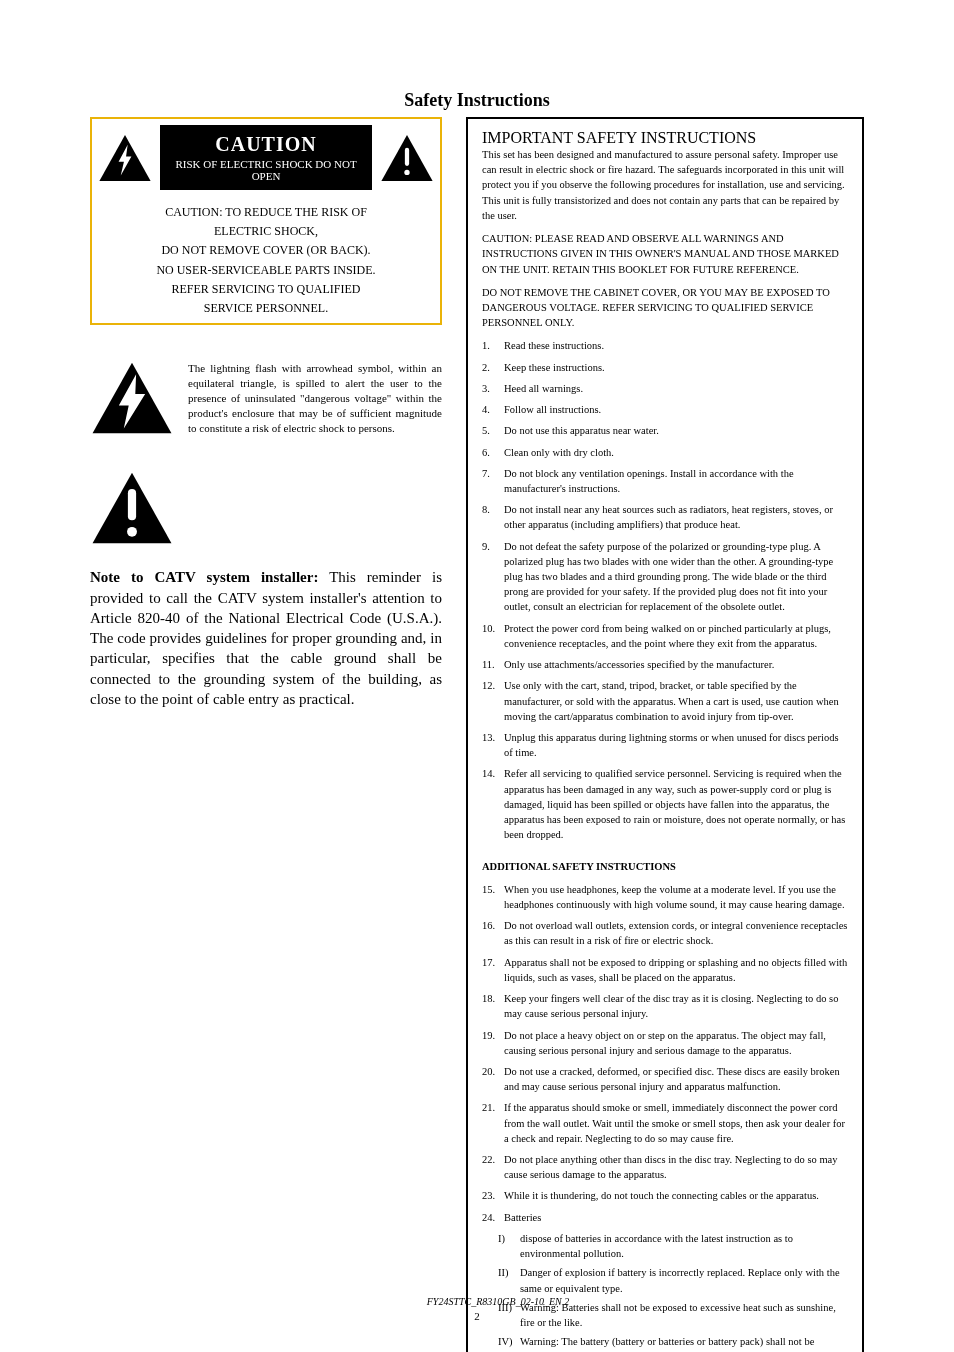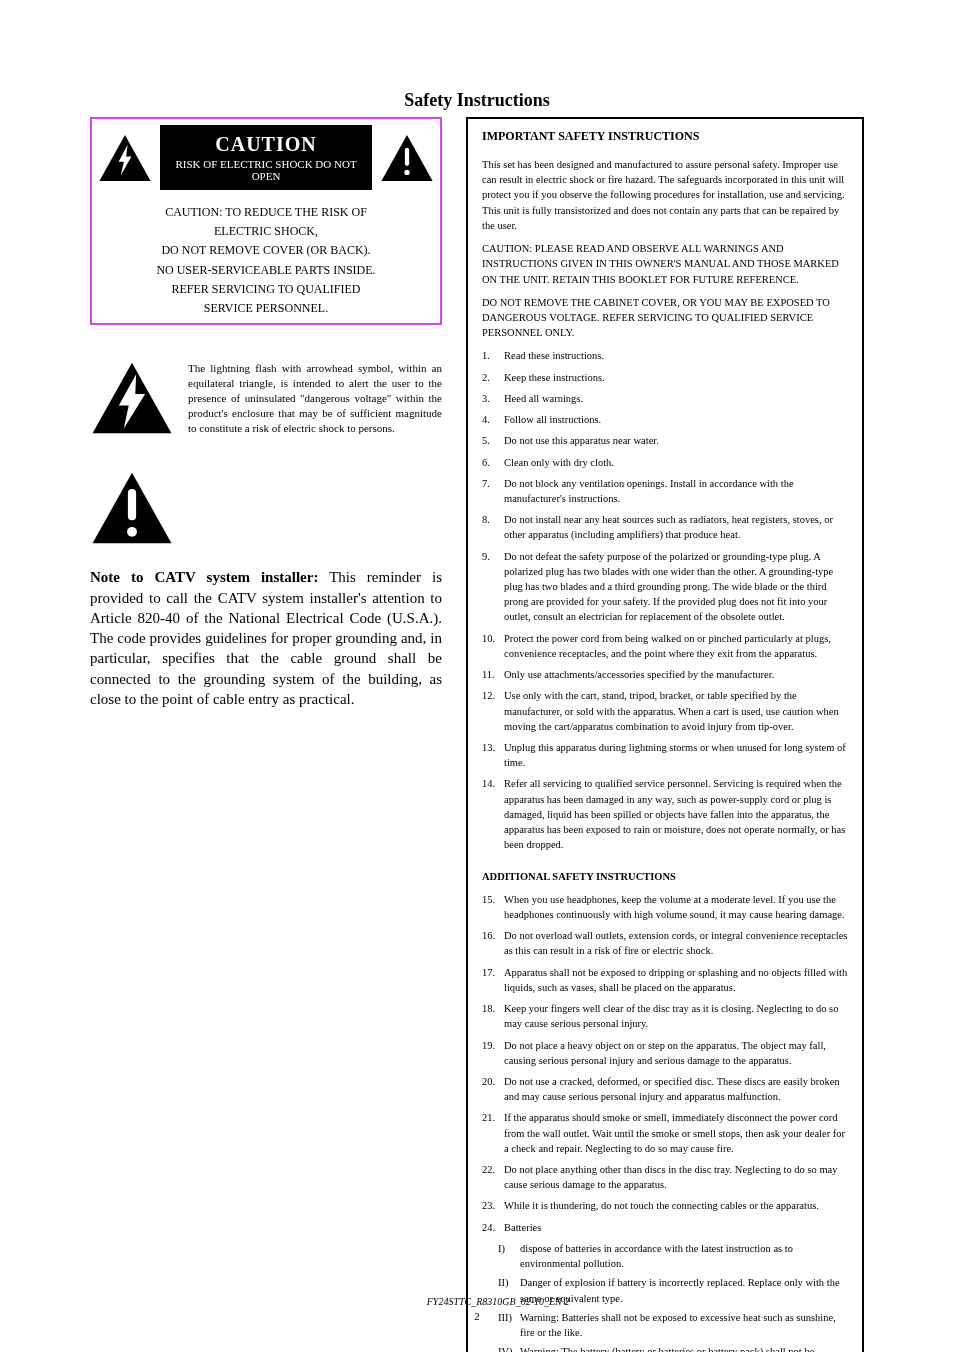--- a/index.html
+++ b/index.html
@@ -3,39 +3,39 @@
 <meta charset="utf-8">
 <style>
   * { margin:0; padding:0; box-sizing:border-box; }
   body { width:954px; height:1352px; background:#fff; font-family:"Times New Roman", Times, serif; color:#000; position:relative; }
   .page { padding:90px 90px 40px 90px; }
   .heading { font-weight:bold; font-size:18px; text-align:center; margin-bottom:6px; }
   .cols { display:flex; gap:24px; }
   .col-left { width:352px; }
   .col-right { flex:1; }
 
-  .caution-box { border:2px solid #d946ef; }
+  .caution-box { border:2px solid #eab308; }
   .caution-header { display:flex; align-items:center; padding:6px 6px 4px 6px; gap:8px; }
   .caution-label { flex:1; background:#000; color:#fff; text-align:center; padding:8px 4px; }
   .caution-label .c1 { font-weight:bold; font-size:20px; letter-spacing:1px; display:block; }
   .caution-label .c2 { font-size:11px; display:block; margin-top:2px; }
   .caution-body { text-align:center; font-size:12px; padding:10px 12px 4px; line-height:1.35; }
   .caution-body div { margin-bottom:3px; }
 
   .icon-tri { width:54px; height:48px; display:block; }
   .icon-tri-lg { width:84px; height:74px; display:block; }
 
   .leftblock { display:flex; gap:14px; margin-top:36px; }
   .lefttxt { flex:1; font-size:11px; line-height:1.35; text-align:justify; }
 
   .note { font-size:15px; line-height:1.35; margin-top:22px; text-align:justify; }
   .note .lbl { font-weight:bold; }
 
   .right-box { border:2px solid #000; padding:10px 14px 14px; }
-  .rb-title { font-weight:bold; font-size:12px; margin-bottom:13px; }
+  .rb-title { font-weight:normal; font-size:16px; margin-bottom:0; }
   .rb-text { font-size:10.5px; line-height:1.45; }
   .rb-text p { margin-bottom:8px; }
   .num { display:flex; gap:6px; margin-bottom:6px; }
   .num .n { min-width:16px; }
   .num .t { flex:1; }
   .sub { display:flex; gap:6px; margin-bottom:4px; margin-left:16px; }
   .sub .n { min-width:16px; }
   .sub .t { flex:1; }
 
   .footer-title { position:absolute; bottom:45px; left:0; width:100%; text-align:center; font-size:10px; font-style:italic;padding-left:42px; }
@@ -73,21 +73,21 @@
           <div>REFER SERVICING TO QUALIFIED</div>
           <div>SERVICE PERSONNEL.</div>
         </div>
       </div>
 
       <div class="leftblock">
         <svg class="icon-tri-lg" viewBox="0 0 100 90">
             <polygon points="50,2 98,88 2,88" fill="#000"></polygon>
             <polygon points="55,16 34,54 46,54 40,82 66,40 54,40" fill="#fff"></polygon>
           </svg>
-        <div class="lefttxt">The lightning flash with arrowhead symbol, within an equilateral triangle, is intended to alert the user to the presence of uninsulated "dangerous voltage" within the product's enclosure that may be of sufficient magnitude to constitute a risk of electric shock to persons.</div>
+        <div class="lefttxt">The lightning flash with arrowhead symbol, within an equilateral triangle, is spilled to alert the user to the presence of uninsulated "dangerous voltage" within the product's enclosure that may be of sufficient magnitude to constitute a risk of electric shock to persons.</div>
       </div>
 
       <div class="leftblock">
         <svg class="icon-tri-lg" viewBox="0 0 100 90">
             <polygon points="50,2 98,88 2,88" fill="#000"></polygon>
             <rect x="45" y="22" width="10" height="38" fill="#fff" rx="5"></rect>
             <circle cx="50" cy="74" r="6" fill="#fff"></circle>
           </svg>
       </div>
 
@@ -148,21 +148,21 @@
           <div class="num">
               <div class="n">11.</div>
               <div class="t">Only use attachments/accessories specified by the manufacturer.</div>
             </div>
           <div class="num">
               <div class="n">12.</div>
               <div class="t">Use only with the cart, stand, tripod, bracket, or table specified by the manufacturer, or sold with the apparatus. When a cart is used, use caution when moving the cart/apparatus combination to avoid injury from tip-over.</div>
             </div>
           <div class="num">
               <div class="n">13.</div>
-              <div class="t">Unplug this apparatus during lightning storms or when unused for long system of time.</div>
+              <div class="t">Unplug this apparatus during lightning storms or when unused for discs periods of time.</div>
             </div>
           <div class="num">
               <div class="n">14.</div>
               <div class="t">Refer all servicing to qualified service personnel. Servicing is required when the apparatus has been damaged in any way, such as power-supply cord or plug is damaged, liquid has been spilled or objects have fallen into the apparatus, the apparatus has been exposed to rain or moisture, does not operate normally, or has been dropped.</div>
             </div>
 
           <p style="font-weight:bold;margin-top:16px;">ADDITIONAL SAFETY INSTRUCTIONS</p>
 
           <div class="num">
               <div class="n">15.</div>

